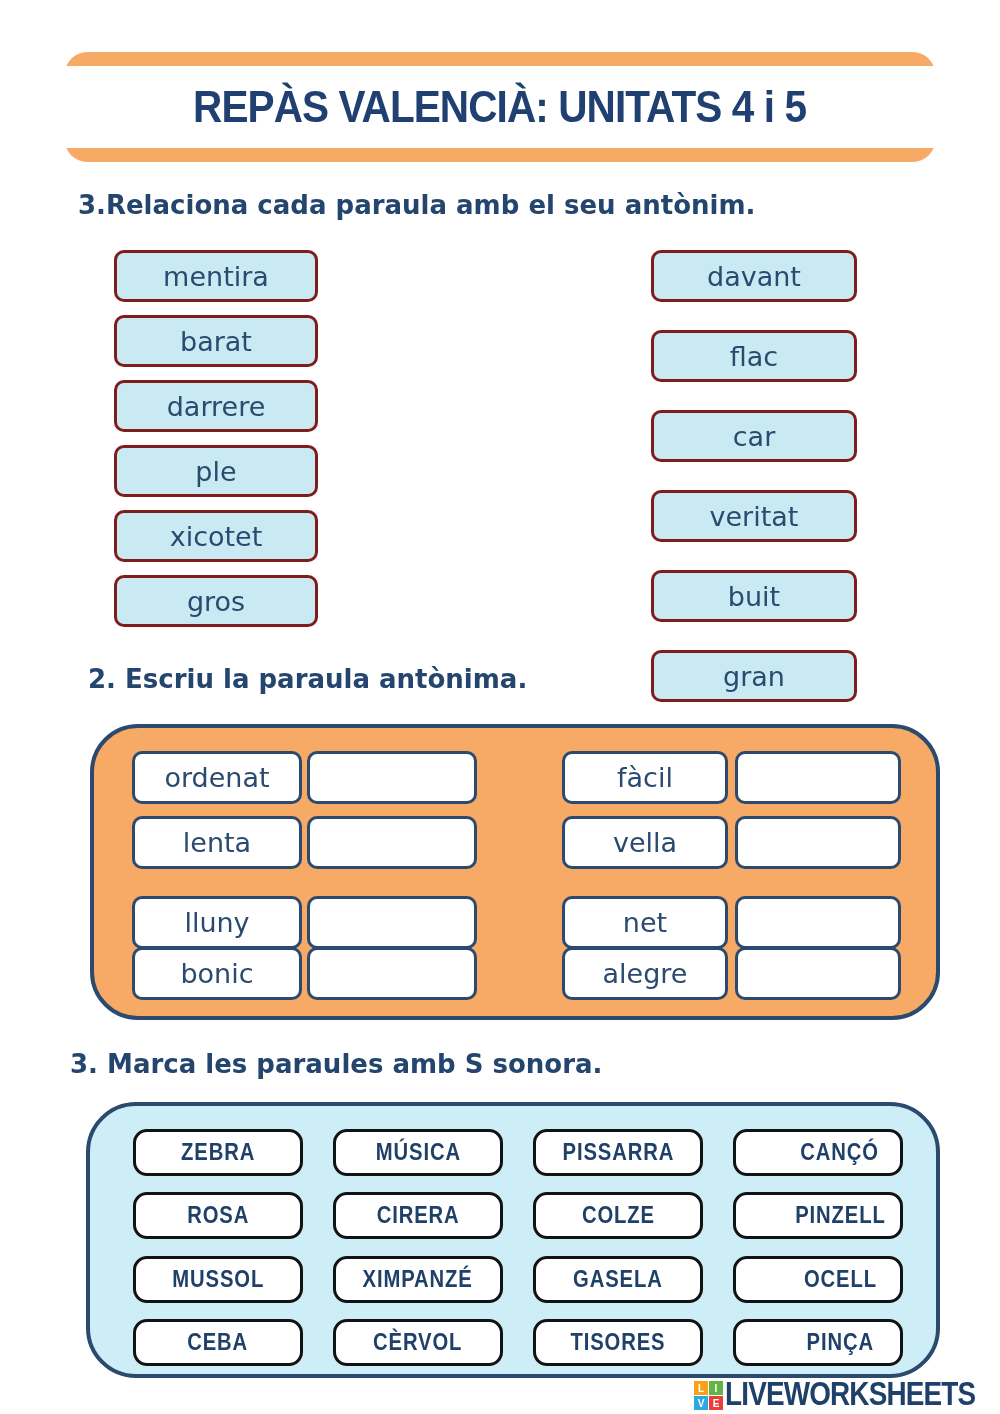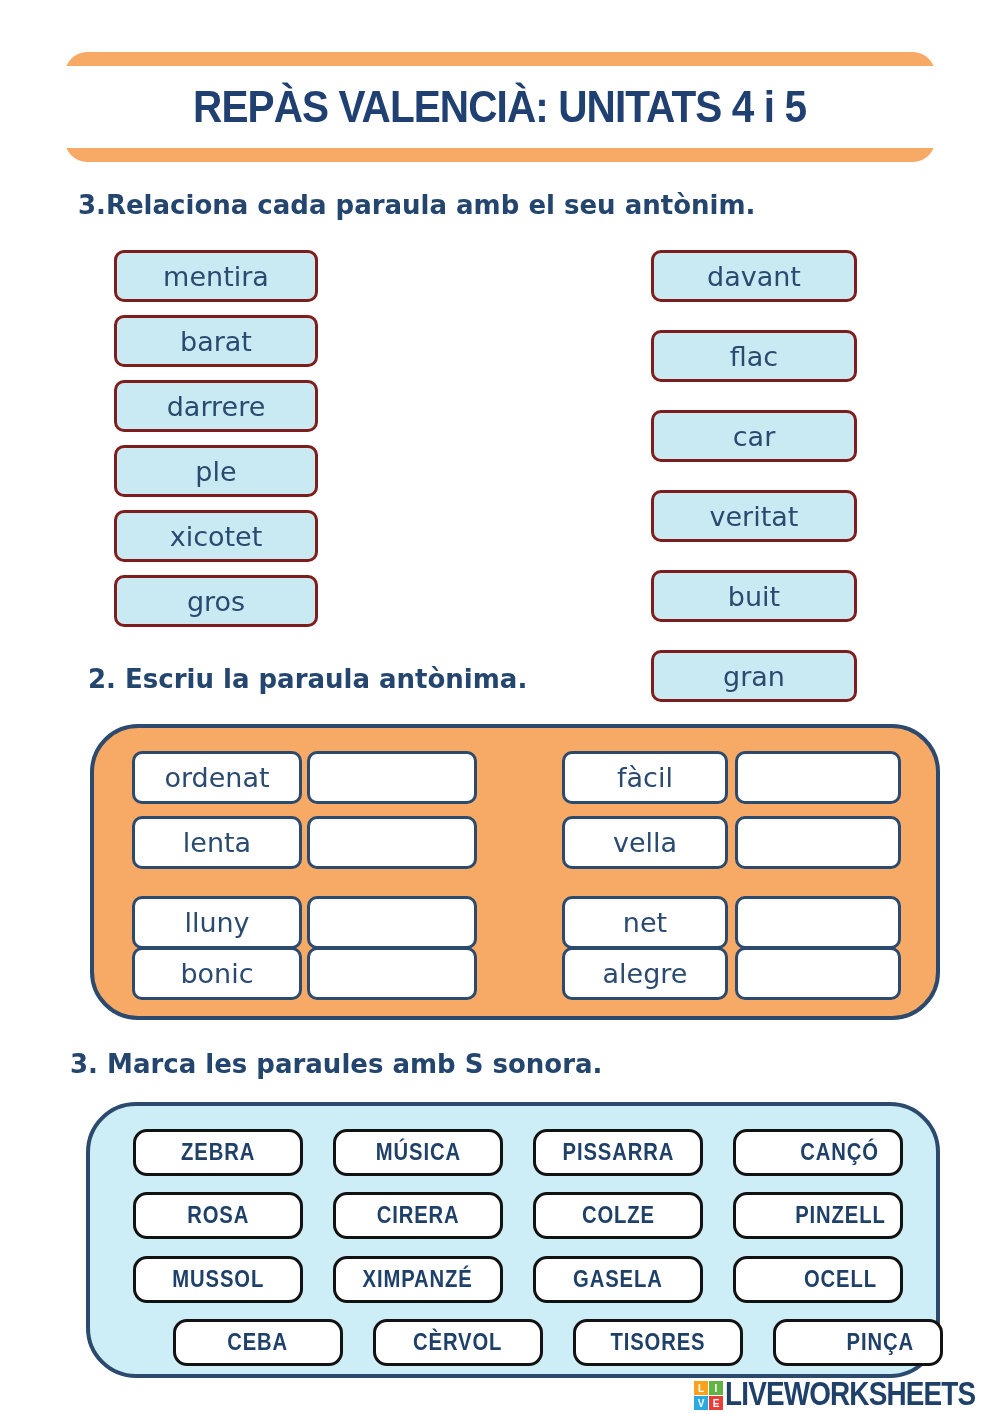--- a/index.html
+++ b/index.html
@@ -113,21 +113,21 @@
   .s3text {
     font-family: "Liberation Sans", sans-serif;
     font-weight: bold;
     font-size: 23px;
     color: #1F4068;
     letter-spacing: 1px;
     white-space: nowrap;
     transform: scaleX(0.88);
   }
   .g1 { left: 43px; } .g2 { left: 243px; } .g3 { left: 443px; } .g4 { left: 643px; padding-left: 44px; }
-  .w1 { top: 23px; } .w2 { top: 86px; } .w3 { top: 150px; } .w4 { top: 213px; margin-left: 40px; }
+  .w1 { top: 23px; } .w2 { top: 86px; } .w3 { top: 150px; } .w4 { top: 213px; }
 
   
   .footer {
     position: absolute; left: 694px; top: 1374px;
     display: flex; align-items: center;
     cursor: pointer;
   }
   .lw-icon {
     display: grid;
     grid-template-columns: 14px 14px;

